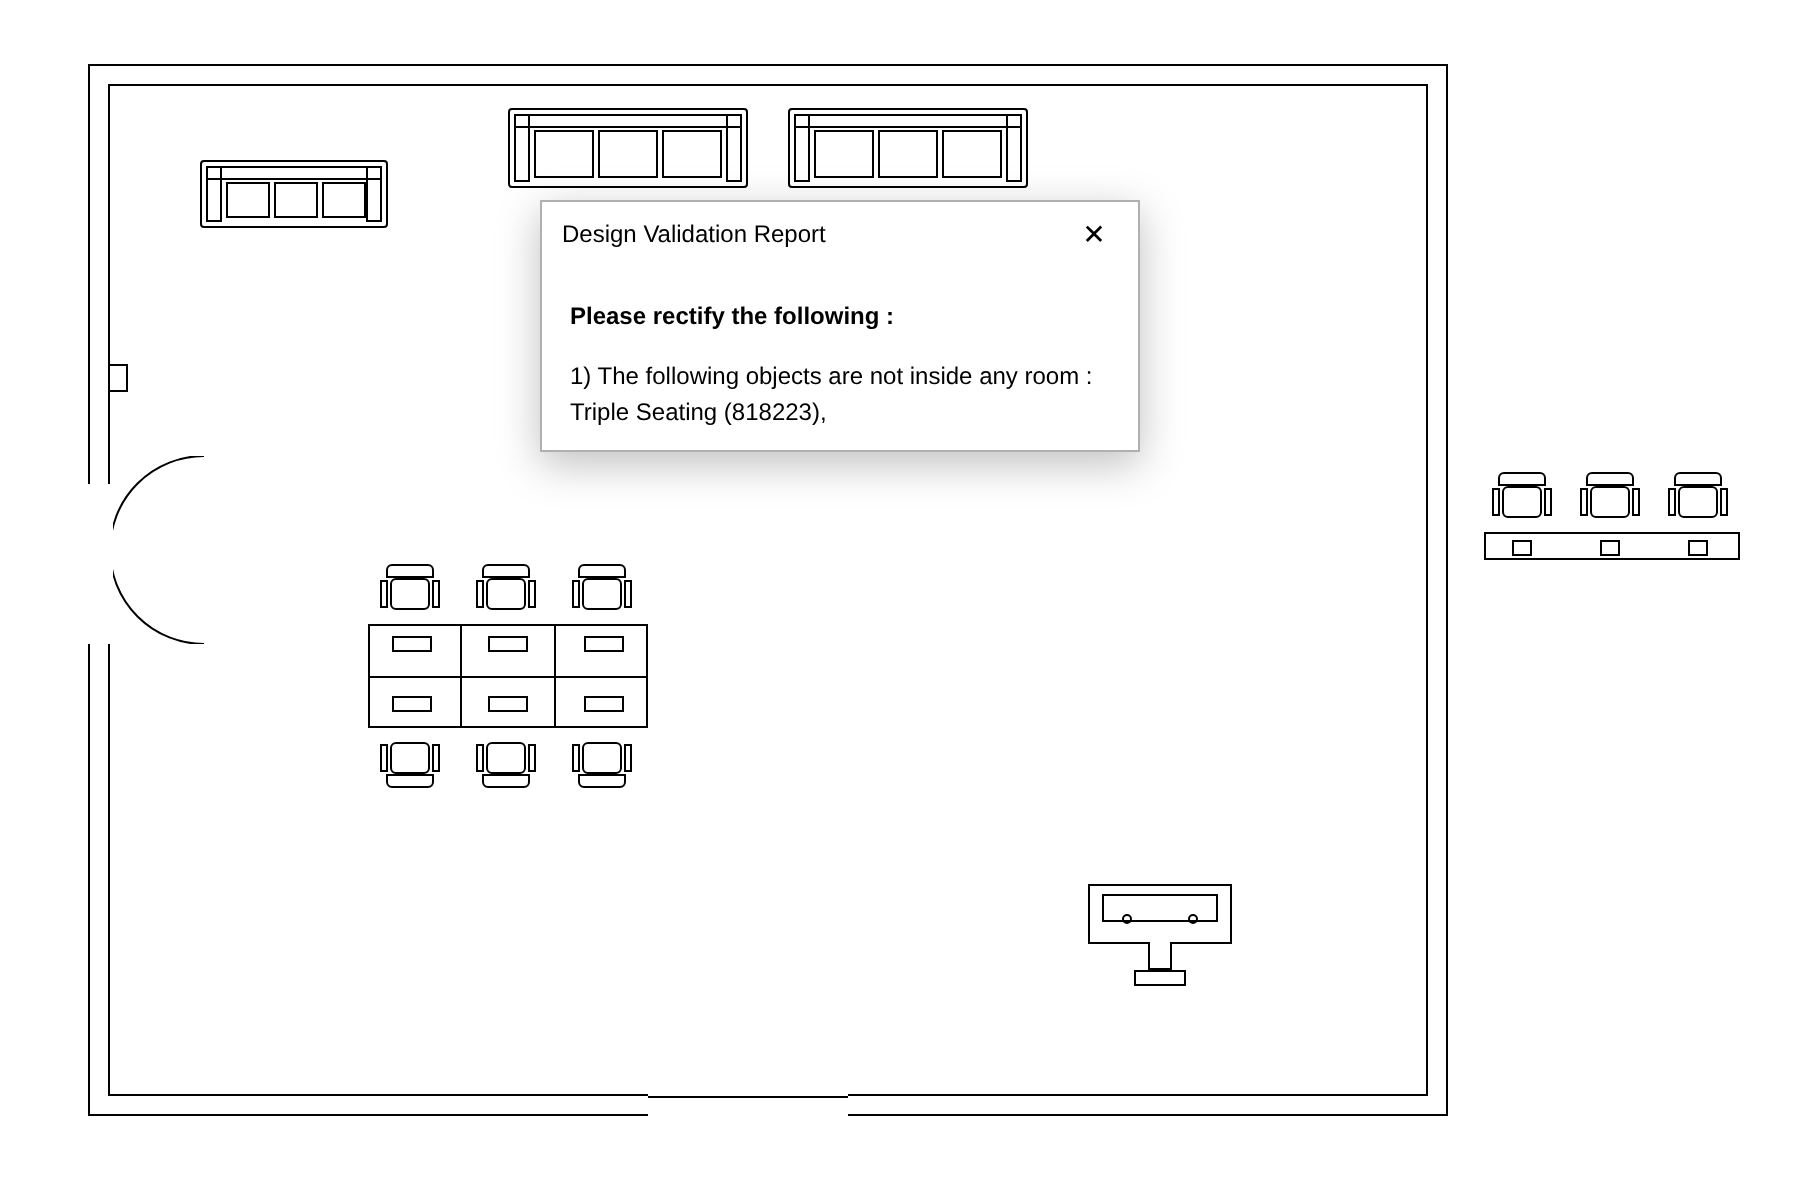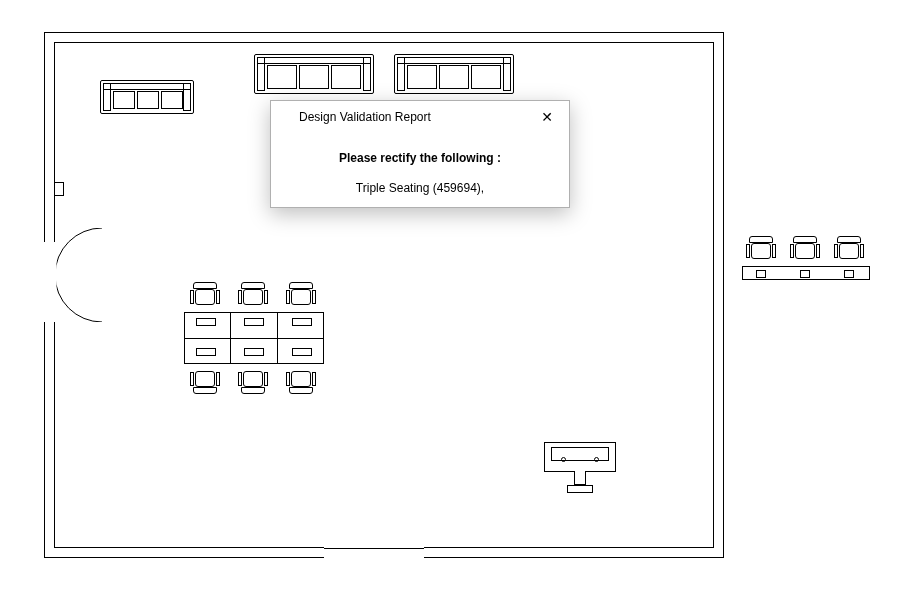--- a/index.html
+++ b/index.html
@@ -180,39 +180,38 @@
     top: 100px;
     width: 300px;
     background: #ffffff;
     border: 1px solid #b0b0b0;
     box-shadow: 0 6px 20px rgba(0,0,0,0.25);
   }
   .dialog-title {
     display: flex;
     align-items: center;
     justify-content: space-between;
-    padding: 6px 8px 6px 28px;
+    padding: 6px 8px 6px 10px;
     background: #ffffff;
     font-size: 12px;
   }
   .dialog-close {
     width: 28px;
     height: 20px;
     display: flex;
     align-items: center;
     justify-content: center;
     font-size: 14px;
     line-height: 1;
     cursor: pointer;
   }
   .dialog-body {
     padding: 16px 14px 10px 14px;
     font-size: 12px;
     line-height: 1.5;
-    text-align: center;
   }
   .dialog-body .instr {
     font-weight: 600;
     margin-bottom: 12px;
   }
   .dialog-footer {
     background: #f0f0f0;
     border-top: 1px solid #dcdcdc;
     padding: 8px 10px;
     display: flex;
@@ -362,15 +361,16 @@
 
 <div class="dialog">
   <div class="dialog-title">
     <span>Design Validation Report</span>
     <div class="dialog-close">
       <span>✕</span>
     </div>
   </div>
   <div class="dialog-body">
     <div class="instr">Please rectify the following :</div>
-    <div>Triple Seating (459694),</div>
+    <div>1) The following objects are not inside any room :</div>
+    <div>Triple Seating (818223),</div>
   </div>
 </div>
 
 </body></html>

